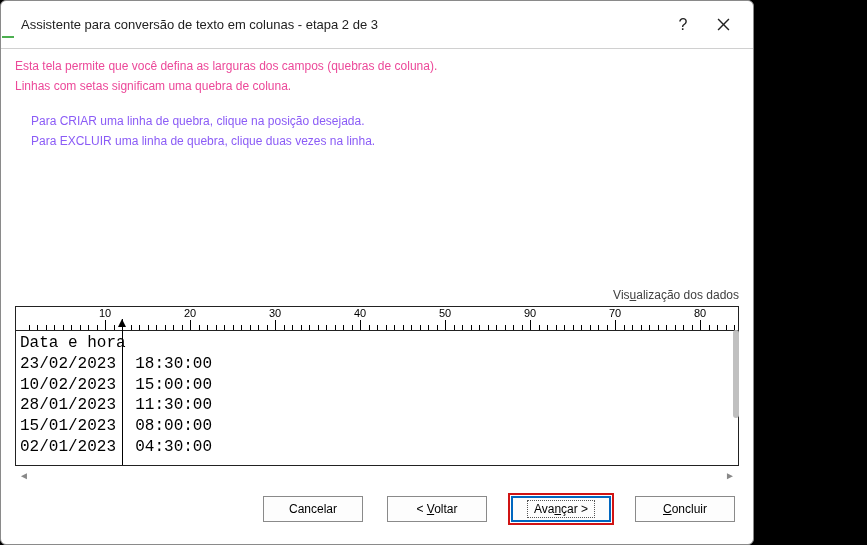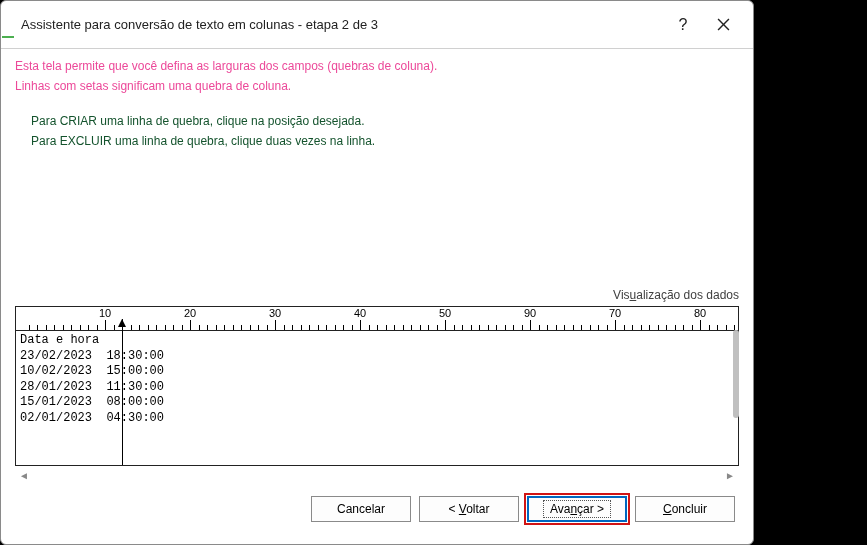--- a/index.html
+++ b/index.html
@@ -37,21 +37,21 @@
     }
     .greenbar {
       background: #4caf50;
       height: 2px;
       width: 12px;
       position: absolute;
       left: 1px; top: 35px;
     }
     .intro { margin-top: 8px; color: #ec4899; line-height: 1.5; }
     .intro p { margin-bottom: 2px; }
-    .instructions { margin: 14px 0 0 16px; color: #14532d; line-height: 1.7; }
+    .instructions { margin: 14px 0 0 16px; color: #8b5cf6; line-height: 1.7; }
     .spacer { flex: 1; }
     .preview-label { margin-top: 60px; margin-bottom: 2px; color: #404040; text-align: right; }
     .ruler-wrap {
       border: 1px solid #222;
       position: relative;
       height: 160px;
       overflow: hidden;
       margin-top: 2px;
     }
     .ruler {
@@ -73,21 +73,21 @@
     .breakline .arrowhead {
       position: absolute;
       top: 0; left: -4px;
       width: 0; height: 0;
       border-left: 4px solid transparent;
       border-right: 4px solid transparent;
       border-bottom: 8px solid #000;
     }
     .preview-text {
       font-family: "Courier New", monospace;
-      font-size: 12px;
+      font-size: 16px;
       white-space: pre;
       padding: 2px 4px;
       line-height: 1.3;
     }
     .scroll-thumb-v {
       position: absolute;
       right: 0; top: 26px;
       width: 6px; height: 88px;
       background: #c0c0c0;
       border-radius: 3px;
@@ -97,21 +97,21 @@
       display: flex;
       align-items: center;
       justify-content: space-between;
       height: 18px;
       padding: 0 4px;
     }
     .hscroll .arrow { color: #888; font-size: 10px; }
     .buttons {
       display: flex;
       justify-content: flex-end;
-      gap: 8px;
+      gap: 24px;
       padding: 12px 4px 12px 4px;
     }
     .btn {
       min-width: 100px;
       height: 26px;
       border: 1px solid #8a8a8a;
       background: #fdfdfd;
       font-size: 12px;
       display: flex;
       align-items: center;

